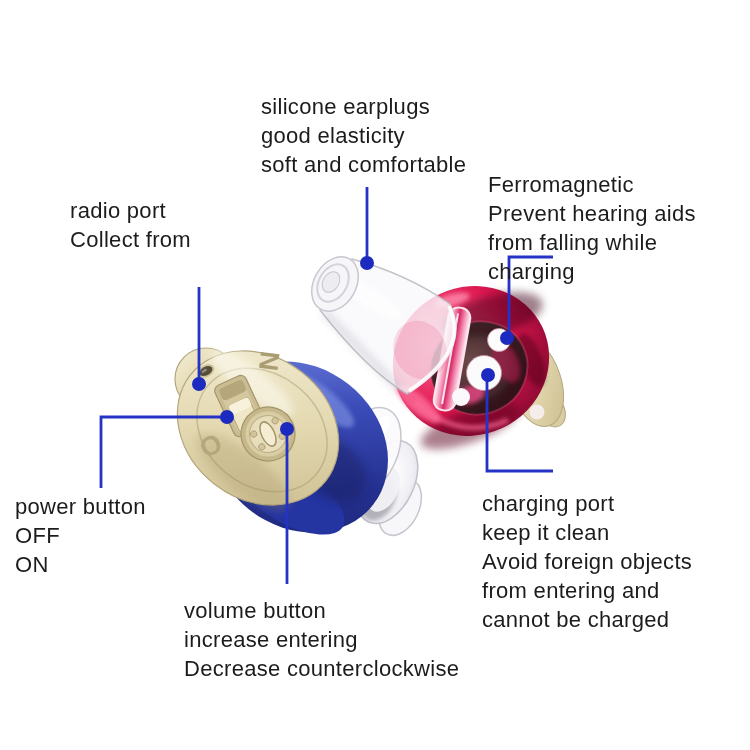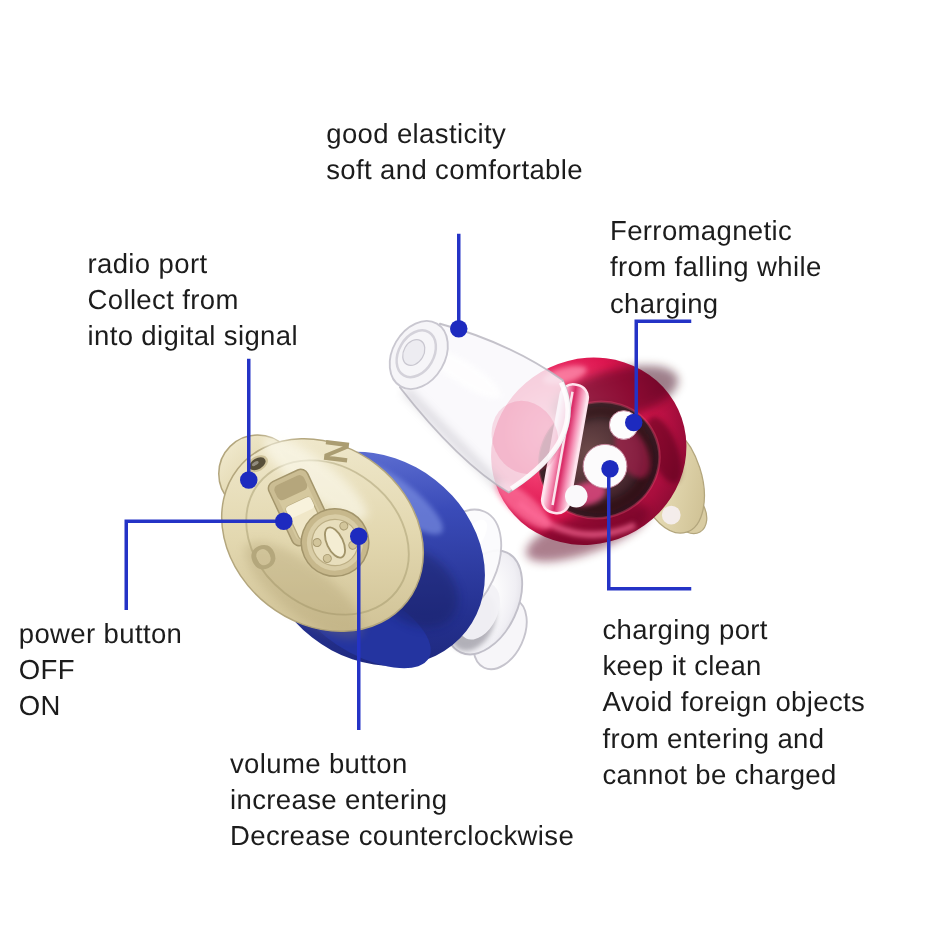--- a/index.html
+++ b/index.html
@@ -182,32 +182,33 @@
       <circle cx="367" cy="263" r="7"></circle>
       <circle cx="199" cy="384" r="7"></circle>
       <circle cx="227" cy="417" r="7"></circle>
       <circle cx="287" cy="429" r="7"></circle>
       <circle cx="507" cy="338" r="7"></circle>
       <circle cx="488" cy="375" r="7"></circle>
     </g>
   </svg>
 
   <div class="label" style="left:261px;top:92px">
+    <div>silicone earplugs</div>
     <div>good elasticity</div>
     <div>soft and comfortable</div>
   </div>
 
   <div class="label" style="left:70px;top:196px">
     <div>radio port</div>
     <div>Collect from</div>
-    <div>into digital signal</div>
   </div>
 
   <div class="label" style="left:488px;top:170px">
     <div>Ferromagnetic</div>
+    <div>Prevent hearing aids</div>
     <div>from falling while</div>
     <div>charging</div>
   </div>
 
   <div class="label" style="left:15px;top:492px">
     <div>power button</div>
     <div>OFF</div>
     <div>ON</div>
   </div>
 

